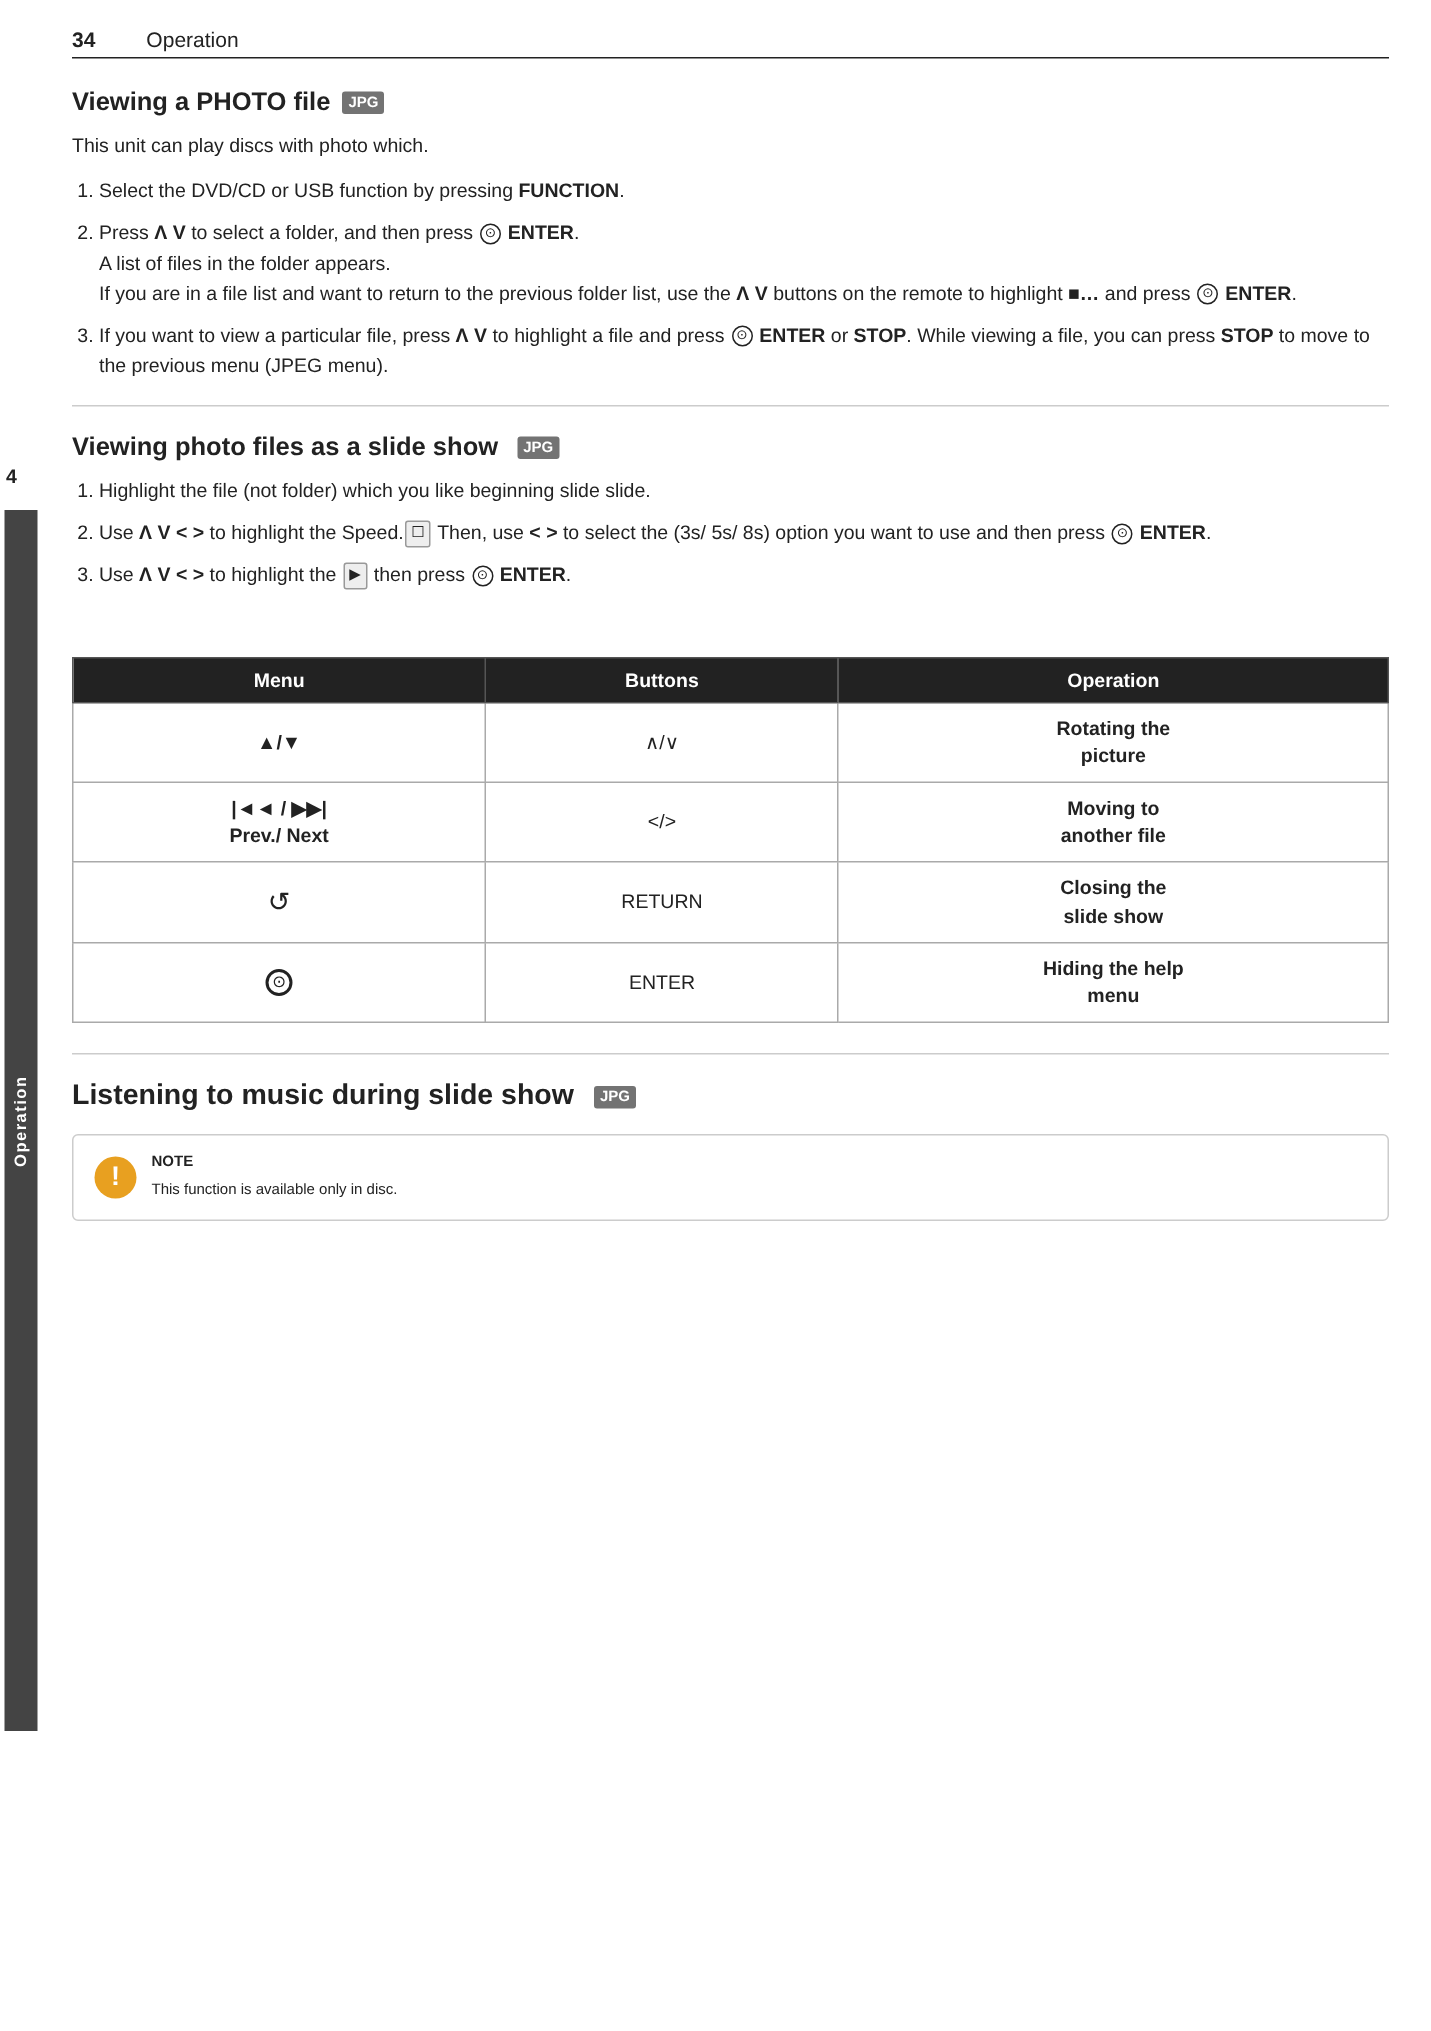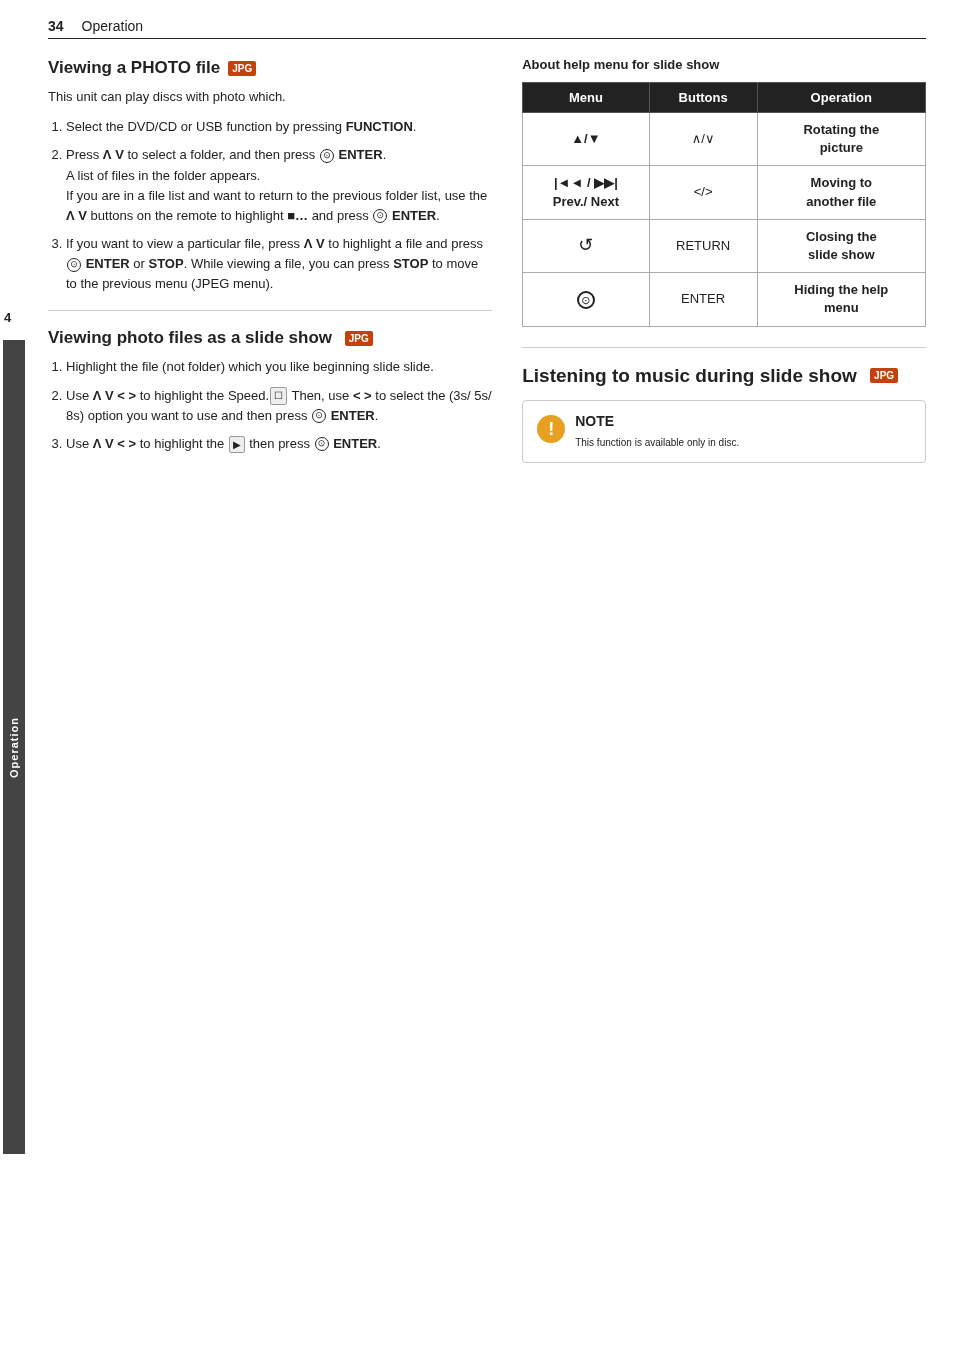--- a/index.html
+++ b/index.html
@@ -62,50 +62,51 @@
     .page-header {
       display: flex;
       align-items: center;
       border-bottom: 1.5px solid #222;
       padding-bottom: 4px;
       margin-bottom: 18px;
     }
     .page-number {
       font-size: 14px;
       font-weight: bold;
-      margin-right: 18px;
+      margin-right: 34px;
     }
     .page-category {
       font-size: 14px;
       color: #222;
     }
     
     .two-col {
       display: flex;
       gap: 30px;
+      flex-direction: column;
     }
     .left-col {
       flex: 1.1;
     }
     .right-col {
       flex: 1;
     }
     
     .section-title {
       font-size: 17px;
       font-weight: bold;
       margin-bottom: 8px;
       display: flex;
       align-items: center;
       gap: 8px;
       line-height: 1.3;
     }
     .jpg-badge {
       display: inline-block;
-      background: #c2410c;
+      background: #737373;
       color: #fff;
       font-size: 10px;
       font-weight: bold;
       padding: 1px 4px;
       border-radius: 2px;
       vertical-align: middle;
     }
     .section-subtitle {
       font-size: 13px;
       font-weight: bold;
@@ -205,21 +206,21 @@
       font-size: 18px;
       font-weight: bold;
       display: flex;
       align-items: center;
       justify-content: center;
       flex-shrink: 0;
       margin-top: 2px;
     }
     .note-content {}
     .note-title {
-      font-size: 14px;
+      font-size: 10px;
       font-weight: bold;
       margin-bottom: 6px;
     }
     .note-text {
       font-size: 10px;
       line-height: 1.5;
     }
   </style>
 </head>
 <body>
@@ -284,21 +285,20 @@
           </li>
           <li>
             Use <strong>Λ V &lt; &gt;</strong> to highlight the <span class="inline-icon">▶</span> then press <span class="circle-icon">⊙</span> <strong>ENTER</strong>.
           </li>
         </ol>
 
       </div>
 
       <div class="right-col">
 
-        <div class="section-subtitle">About help menu for slide show</div>
 
         <table class="help-table">
           <thead>
             <tr>
               <th>Menu</th>
               <th>Buttons</th>
               <th>Operation</th>
             </tr>
           </thead>
           <tbody>

